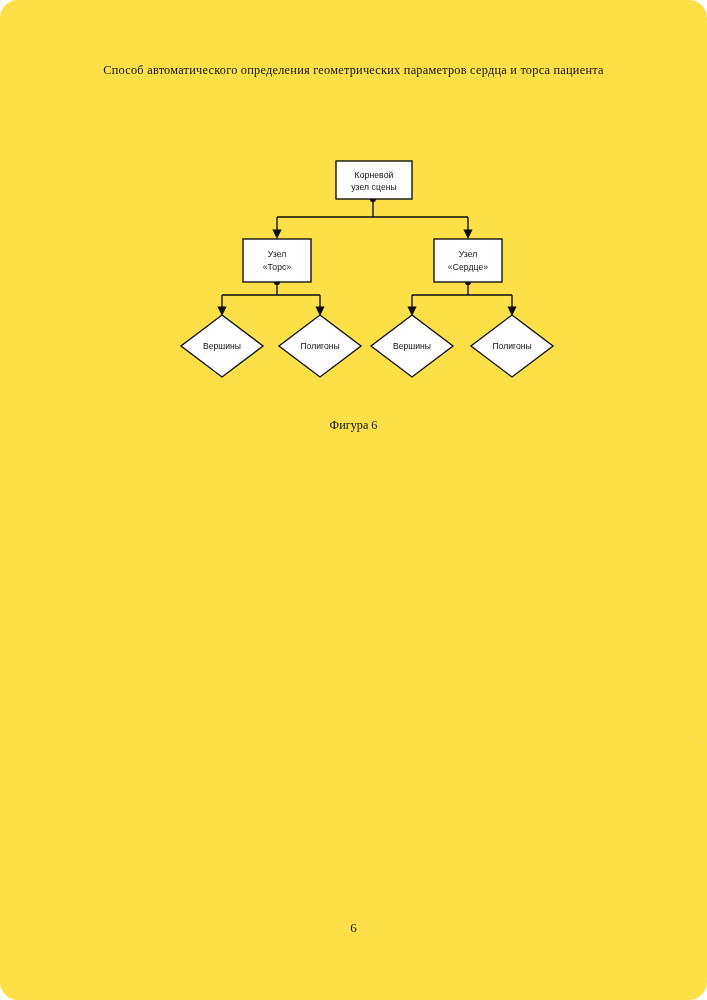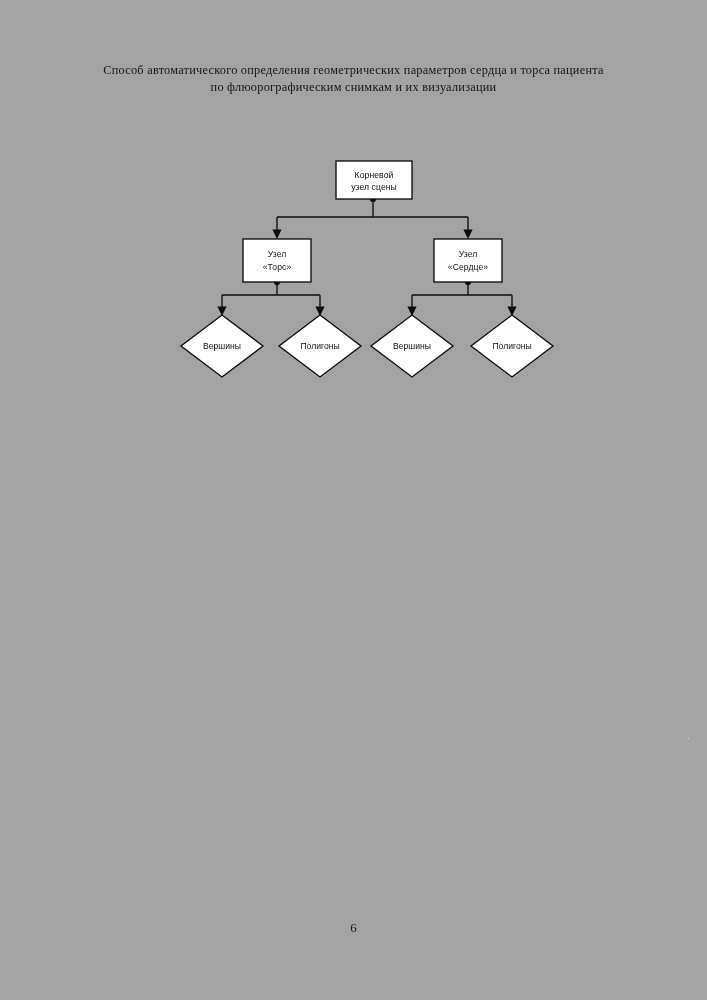--- a/index.html
+++ b/index.html
@@ -13,21 +13,22 @@
     position: relative;
     overflow: hidden;
     font-family: "Liberation Serif", "DejaVu Serif", serif;
     color: #1a1a1a;
     -webkit-font-smoothing: antialiased;
   }
 
   .page {
     position: absolute;
     inset: 0;
-    background: #a3a3a3;
+    background: #fde047;
+    border-radius: 18px;
   }
 
   
   .doc-title {
     position: absolute;
     top: 62px;
     left: 50%;
     transform: translateX(-50%);
     width: 600px;
     text-align: center;
@@ -119,21 +120,20 @@
     background: #d8d8d8;
   }
 </style>
 </head>
 <body>
 
 <div class="page">
 
   <div class="doc-title">
     <span>Способ автоматического определения геометрических параметров сердца и торса пациента</span>
-    <span class="line-2">по флюорографическим снимкам и их визуализации</span>
   </div>
 
   <div class="diagram">
     <svg viewBox="0 0 707 400" xmlns="http://www.w3.org/2000/svg">
 
       <g>
 
         <circle class="conn-dot" cx="373" cy="187" r="3.1"></circle>
 
         <path class="conn" d="M373,187 L373,205"></path>
@@ -201,18 +201,19 @@
       </g>
 
       <g>
         <polygon class="diamond-shape" points="512,303 553,334 512,365 471,334"></polygon>
         <text class="diamond-label" x="512" y="337">Полигоны</text>
       </g>
 
     </svg>
   </div>
 
+  <div class="fig-caption">Фигура 6</div>
 
   <div class="speck" style="left:688px; top:738px;"></div>
 
   <div class="page-number">6</div>
 
 </div>
 
 </body></html>

